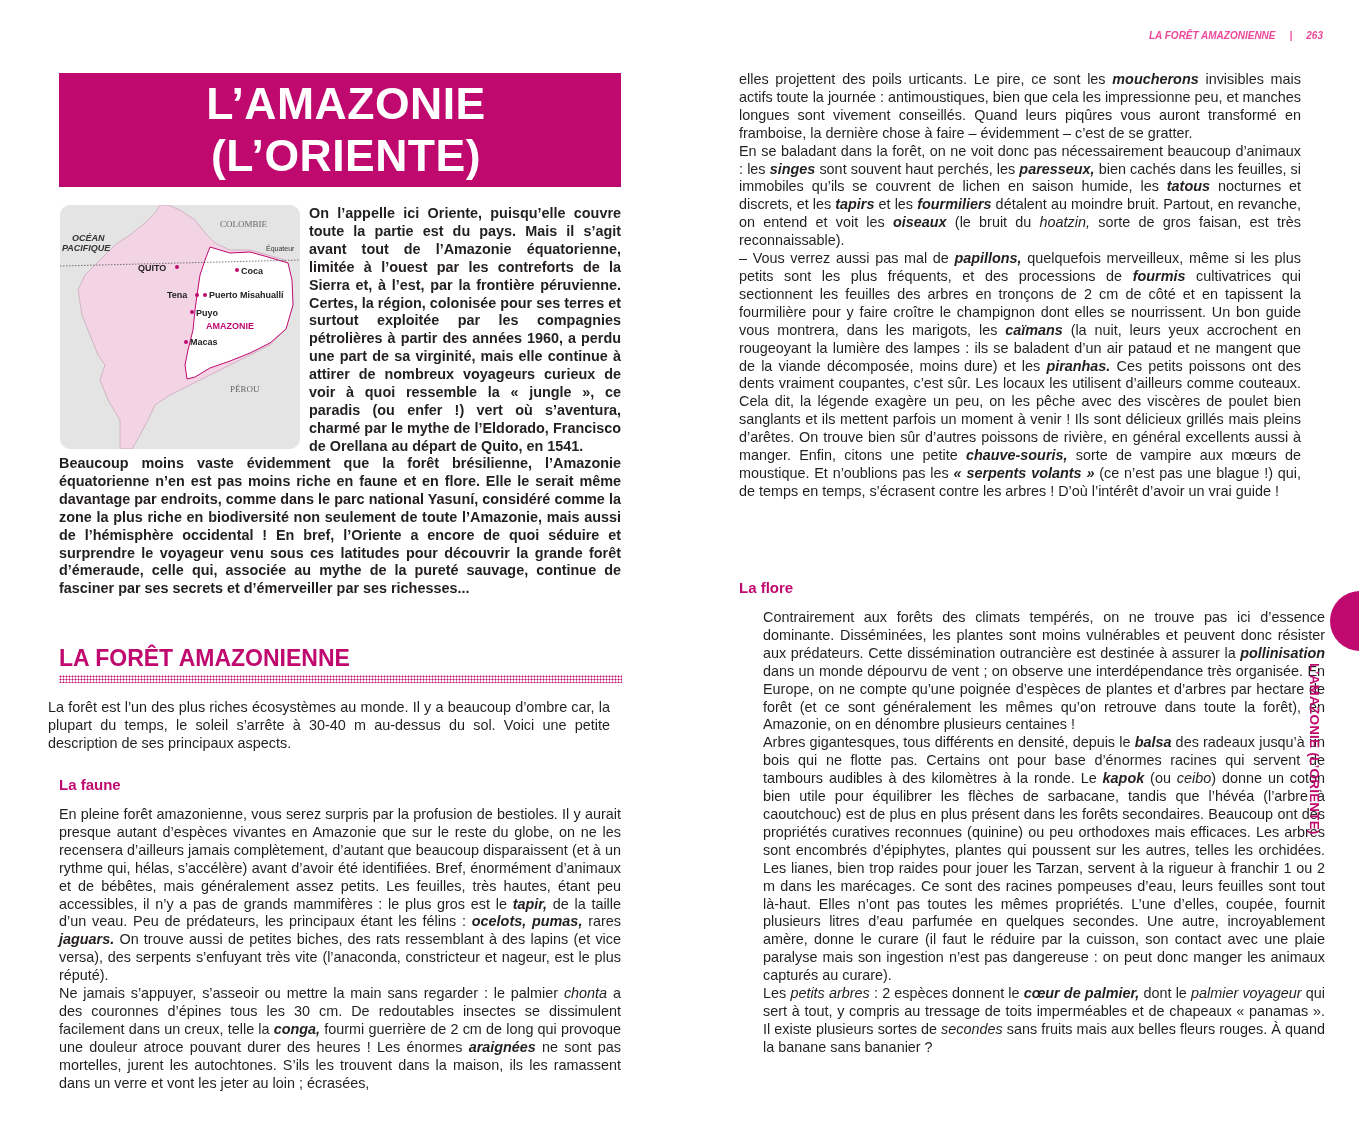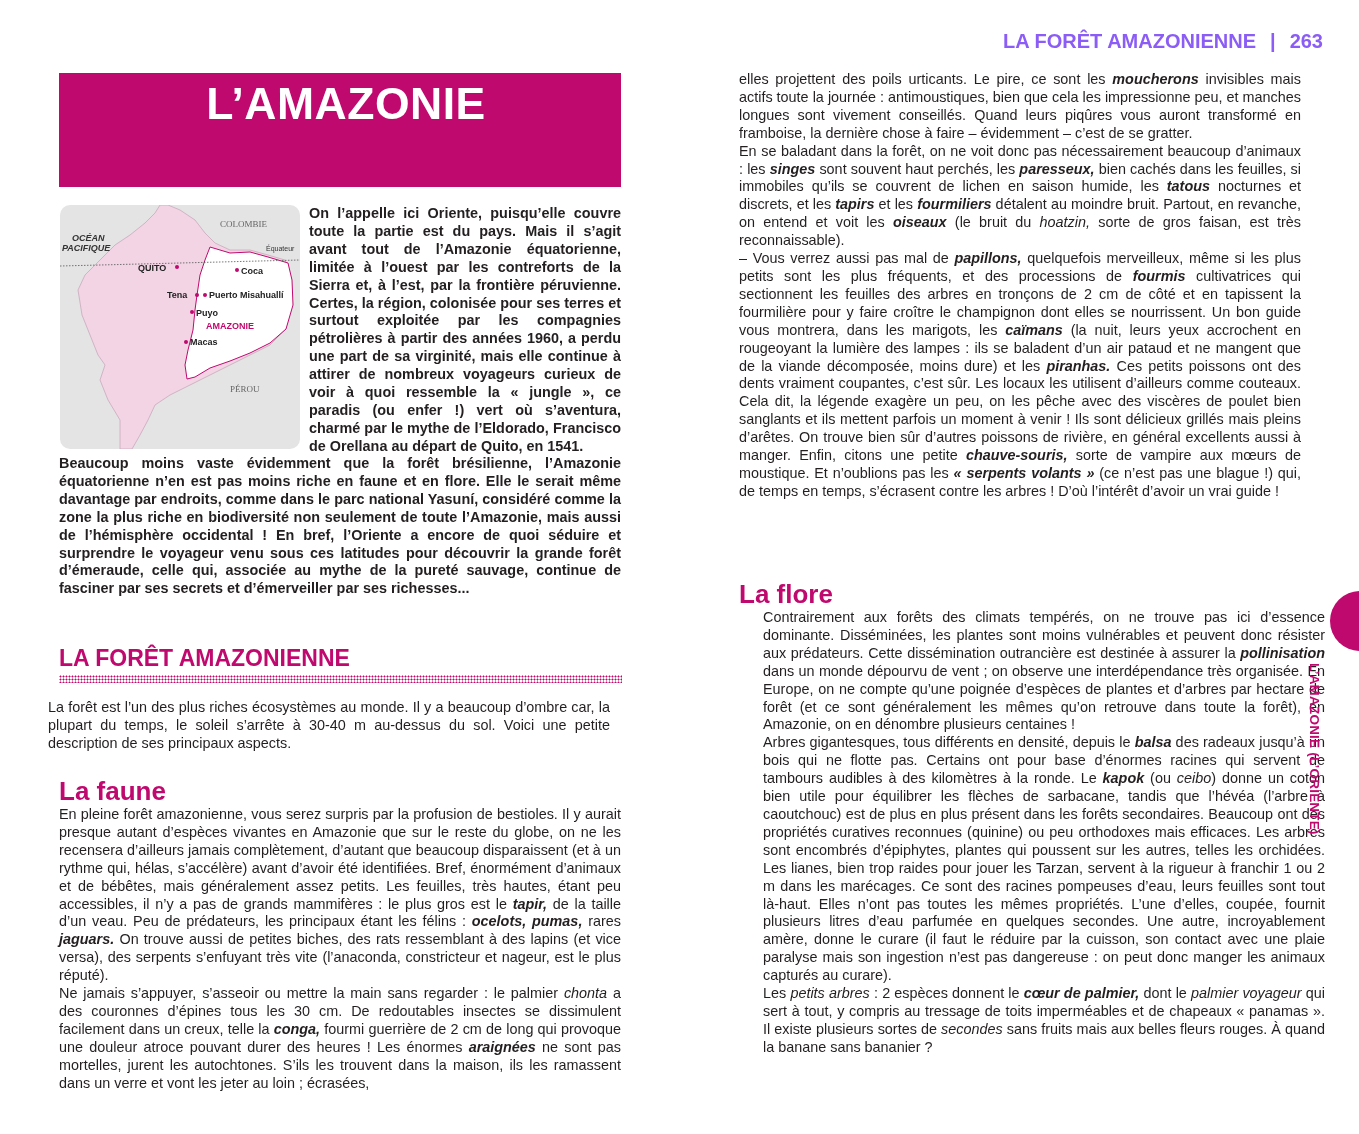--- a/index.html
+++ b/index.html
@@ -1,31 +1,31 @@
 <!DOCTYPE html>
 <html><head>
 <meta charset="utf-8">
 <style>
   html, body { margin: 0; padding: 0; background: #ffffff; }
   body { width: 1359px; height: 1134px; position: relative; overflow: hidden;
          font-family: "Liberation Sans", sans-serif; color: #231f20; }
-  .running-head { position: absolute; top: 30px; right: 36px; font-weight: bold; font-size: 20px; color: #8b5cf6; letter-spacing: 0; white-space: nowrap; }
+  .running-head { position: absolute; top: 30px; right: 36px; font-weight: bold; font-size: 10px; color: #ec4899; letter-spacing: 0; white-space: nowrap; font-style: italic; }
   .running-head .sep { margin: 0 14px; font-weight: bold; }
   .title-box { position: absolute; left: 59px; top: 73px; width: 562px; height: 114px; background: #c0096f; color: #fff; text-align: center; font-weight: bold; font-size: 44.5px; line-height: 52px; padding-top: 5px; box-sizing: border-box; }
   .title-box div { letter-spacing: 0.5px; padding-left: 12px; }
   .map { position: absolute; left: 60px; top: 205px; width: 240px; height: 244px; }
   .intro-right { position: absolute; left: 309px; top: 205px; width: 312px; font-weight: bold; font-size: 14.4px; line-height: 17.9px; text-align: justify; }
   .intro-full { position: absolute; left: 59px; top: 455px; width: 562px; font-weight: bold; font-size: 14.4px; line-height: 17.9px; text-align: justify; }
   .h-section { position: absolute; left: 59px; top: 645px; font-size: 23px; font-weight: bold; color: #c0096f; }
   .dotted { position: absolute; left: 59px; top: 675px; width: 563px; height: 8px;
             background-image: radial-gradient(circle, #c0096f 0.9px, transparent 1.1px);
             background-size: 3px 3px; }
   .body-text { font-size: 14.4px; line-height: 17.9px; text-align: justify; color: #231f20; }
   .p-intro { position: absolute; left: 48px; top: 699px; width: 562px; }
-  .h-sub { position: absolute; font-size: 26px; font-weight: bold; color: #c0096f; }
+  .h-sub { position: absolute; font-size: 15px; font-weight: bold; color: #c0096f; }
   .h-faune { left: 59px; top: 776px; }
   .p-faune { position: absolute; left: 59px; top: 806px; width: 562px; }
   .p-right1 { position: absolute; left: 739px; top: 71px; width: 562px; }
   .h-flore { left: 739px; top: 579px; }
   .p-flore { position: absolute; left: 739px; top: 609px; width: 562px; margin-left: 24px; }
   .body-text p { margin: 0; }
   .b { font-weight: bold; font-style: italic; }
   .i { font-style: italic; }
   .tab-circle { position: absolute; left: 1330px; top: 591px; width: 60px; height: 60px; border-radius: 50%; background: #c0096f; }
   .side-label { position: absolute; left: 1303px; top: 663px; width: 26px; height: 190px; }
@@ -33,20 +33,21 @@
 </style>
 </head>
 <body>
 
 <div class="running-head">
   <span>LA FORÊT AMAZONIENNE</span><span class="sep">|</span><span>263</span>
 </div>
 
 <div class="title-box">
   <div>L’AMAZONIE</div>
+  <div>(L’ORIENTE)</div>
 </div>
 
 <svg class="map" viewBox="0 0 240 244" xmlns="http://www.w3.org/2000/svg">
   <defs>
     <clipPath id="mapclip">
         <rect x="0" y="0" width="240" height="244" rx="10" ry="10"></rect>
       </clipPath>
   </defs>
   <g clip-path="url(#mapclip)">
     <rect x="0" y="0" width="240" height="244" fill="#e4e4e4"></rect>

